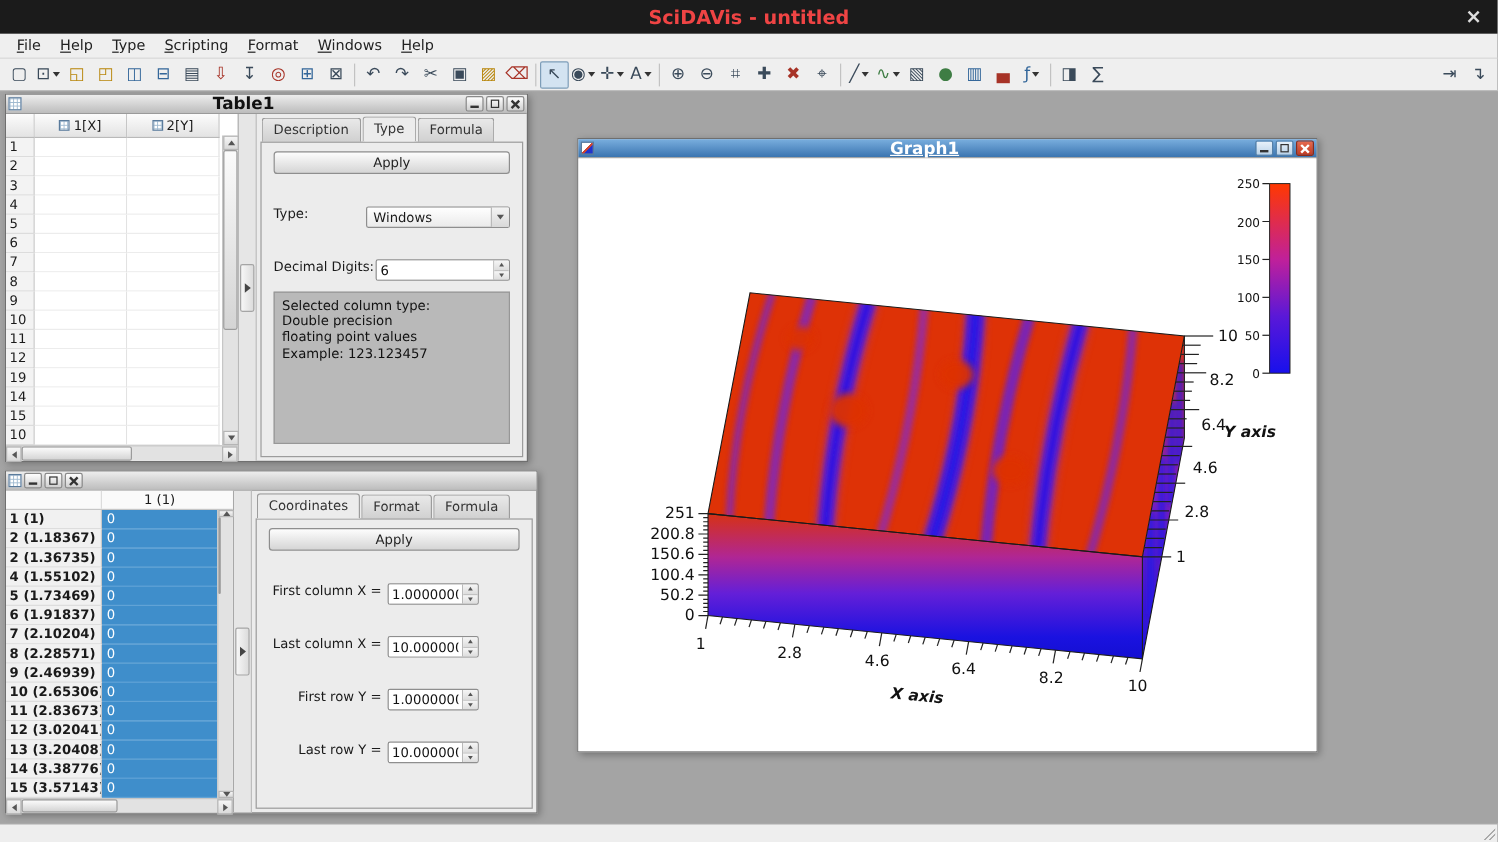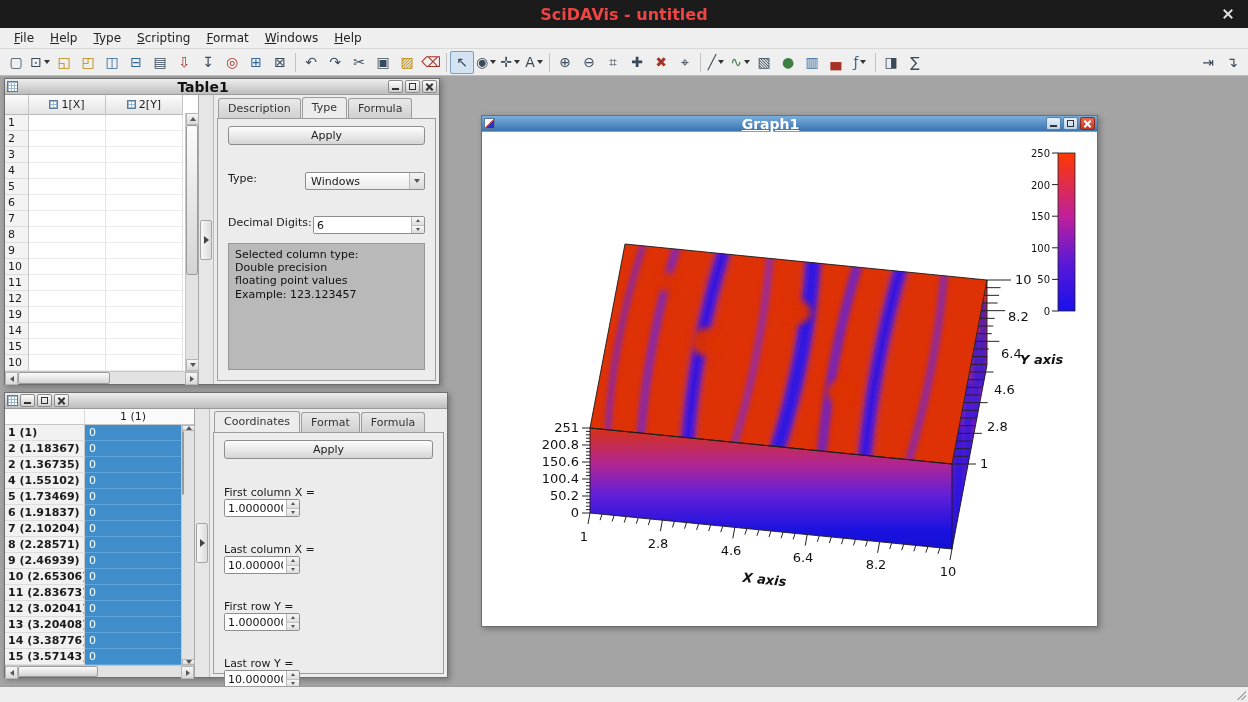--- a/index.html
+++ b/index.html
@@ -82,21 +82,21 @@
 
 .side{flex:1;display:flex;flex-direction:column;padding:2px 3px 3px;min-width:0;}
 .tabs{display:flex;flex:none;padding-left:1px;}
 .tab{font-size:11px;padding:3px 9px 2px;border:1px solid #9c9c9c;border-bottom:none;border-radius:3px 3px 0 0;background:linear-gradient(#e9e9e9,#cfcfcf);margin-right:1px;position:relative;top:1px;color:#333;}
 .tab.active{background:#ececec;z-index:2;padding-bottom:4px;top:0;}
 .tab-panel{flex:1;border:1px solid #9c9c9c;background:#ececec;display:flex;flex-direction:column;min-height:0;position:relative;z-index:1;}
 .apply-btn{margin:7px 10px 4px;height:19px;flex:none;border:1px solid #8e8e8e;border-radius:3px;background:linear-gradient(#fdfdfd,#d5d5d5);font-family:inherit;font-size:11px;color:#222;}
 .frow{display:flex;align-items:flex-start;padding:3px 10px;flex:none;margin-top:20px;}
 .flabel{font-size:11px;color:#1a1a1a;}
 .frow .ctrl{margin-left:auto;}
-.frow.rj{justify-content:flex-end;padding-right:44px;flex-direction:column;}
+.frow.rj{justify-content:flex-end;padding-right:44px;}
 .frow.rj .flabel{padding-right:5px;}
 .combo{width:120px;height:18px;border:1px solid #8e8e8e;border-radius:2px;background:linear-gradient(#fff,#eaeaea);display:flex;align-items:center;}
 .combo-val{flex:1;font-size:11px;padding-left:5px;white-space:nowrap;overflow:hidden;}
 .combo-btn{width:15px;align-self:stretch;border-left:1px solid #b9b9b9;background:linear-gradient(#f4f4f4,#d9d9d9);display:flex;align-items:center;justify-content:center;}
 .spin{height:18px;border:1px solid #8e8e8e;border-radius:2px;background:#fff;display:flex;overflow:hidden;}
 .spin input{border:none;outline:none;flex:1;min-width:0;font-family:inherit;font-size:11px;padding:0 3px;background:#fff;color:#111;}
 .updown{width:13px;flex:none;border-left:1px solid #b9b9b9;display:flex;flex-direction:column;}
 .updown .half{flex:1;background:linear-gradient(#f6f6f6,#ddd);display:flex;align-items:center;justify-content:center;}
 .updown .half + .half{border-top:1px solid #c2c2c2;}
 .w112{width:112px}.w76{width:76px}

